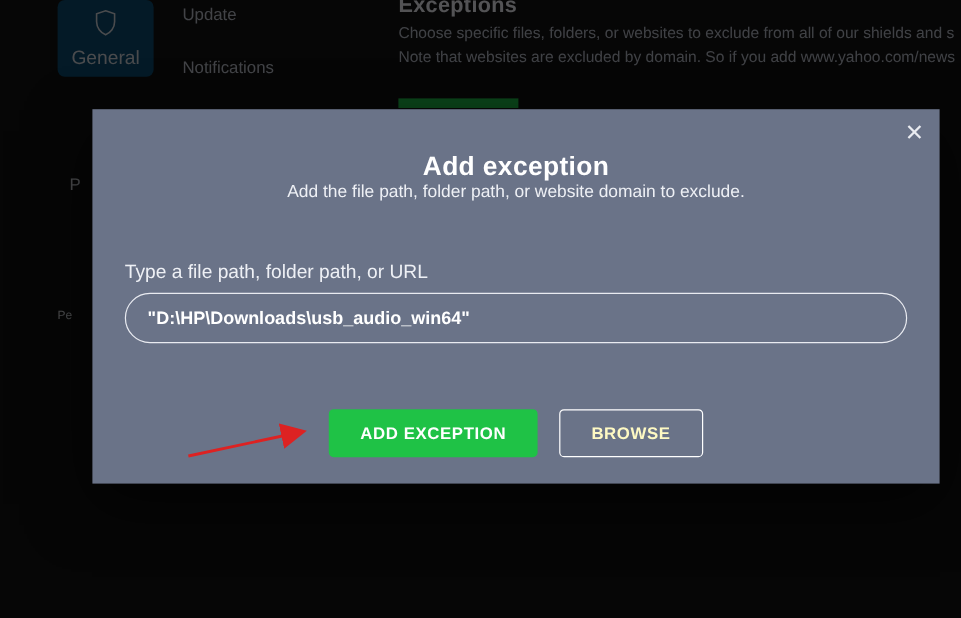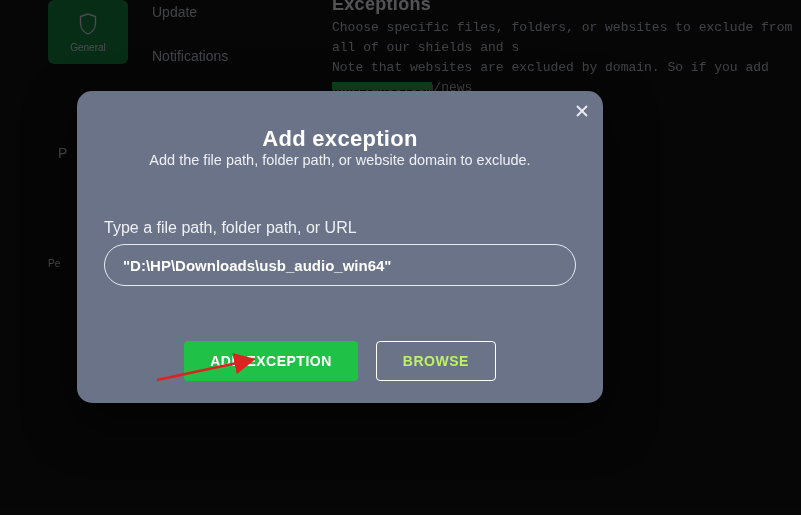--- a/index.html
+++ b/index.html
@@ -3,37 +3,37 @@
 <meta charset="utf-8">
 <style>
   * { box-sizing: border-box; margin: 0; padding: 0; }
   html, body { width: 801px; height: 515px; overflow: hidden; font-family: -apple-system, BlinkMacSystemFont, "Segoe UI", Arial, sans-serif; }
   body { background: #0a0a0a; position: relative; color: #cfd2d8; }
 
   
   .bg { position:absolute; inset:0; filter: brightness(0.55); }
   .bg .tile {
     position:absolute; left:48px; top:0; width:80px; height:64px;
-    background:#15803d; border-radius:6px;
+    background:#0c4a6e; border-radius:6px;
     display:flex; flex-direction:column; align-items:center; justify-content:center; gap:4px;
-    color:#cfd2d8; font-size:10px;
+    color:#cfd2d8; font-size:16px;
   }
   .bg .tile svg { width:20px; height:24px; stroke:#cfd2d8; fill:none; stroke-width:1.6; }
   .bg .navcol { position:absolute; left:152px; top:0; display:flex; flex-direction:column; gap:28px; padding-top:4px; font-size:14px; color:#b9bdc7; }
   .bg .ex-hdr { position:absolute; left:332px; top:-6px; color:#e8e9ee; font-size:18px; font-weight:700; letter-spacing:.3px; }
-  .bg .ex-para { position:absolute; left:332px; top:18px; right:0; color:#b3b7c2; font-size:13px; line-height:1.55;font-family:Liberation Mono, monospace; }
+  .bg .ex-para { position:absolute; left:332px; top:18px; right:0; color:#b3b7c2; font-size:13px; line-height:1.55; }
   .bg .greenstub { position:absolute; left:332px; top:82px; width:100px; height:8px; background:#21c24a; }
   .bg .sideP1 { position:absolute; left:58px; top:145px; font-size:14px; }
   .bg .sideP2 { position:absolute; left:48px; top:258px; font-size:10px; }
 
   
   .overlay { position:absolute; inset:0; background:rgba(0,0,0,0.35); }
   .modal {
-    position:absolute; left:77px; top:91px; width:526px; height:312px;
-    background:#6a7388; border-radius:15px;
+    position:absolute; left:77px; top:91px; width:706px; height:312px;
+    background:#6a7388; border-radius:0;
     box-shadow: 0 18px 50px rgba(0,0,0,0.65);
   }
   .close {
     position:absolute; right:10px; top:10px; width:22px; height:22px;
     display:flex; align-items:center; justify-content:center;
     cursor:pointer; color:#e9ebf0;
   }
   .close svg { width:12px; height:12px; stroke:#e9ebf0; stroke-width:2; }
   .modal h1 {
     text-align:center; color:#fff; font-weight:800; font-size:22px;
@@ -53,21 +53,21 @@
   .btn-row {
     position:absolute; left:0; right:0; bottom:22px;
     display:flex; justify-content:center; gap:18px;
   }
   .btn {
     height:40px; padding:0 26px; border-radius:4px;
     font-size:14px; font-weight:800; letter-spacing:.5px;
     display:flex; align-items:center; cursor:pointer;
   }
   .btn-primary { background:#1fc246; color:#fff; border:none; }
-  .btn-secondary { background:transparent; color:#bef264; border:1.6px solid #fff; }
+  .btn-secondary { background:transparent; color:#fef9c3; border:1.6px solid #fff; }
 
   
   .arrow { position:absolute; left:151px; top:350px; pointer-events:none; }
 </style>
 </head>
 <body>
 
 <div class="bg">
   <div class="tile">
     <span>

